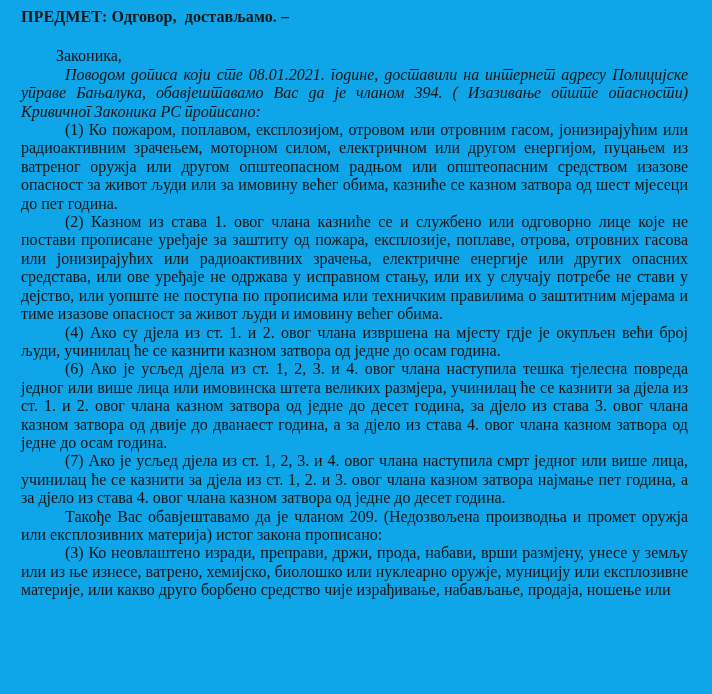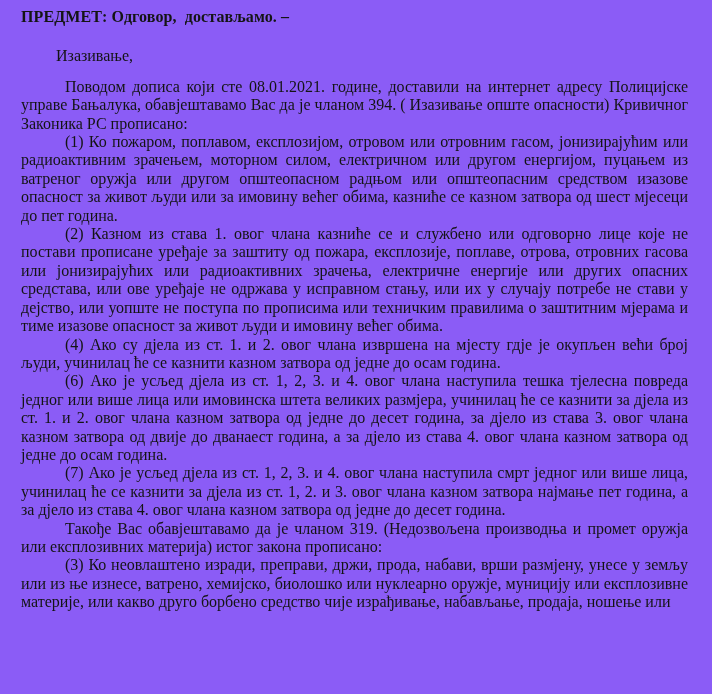--- a/index.html
+++ b/index.html
@@ -11,21 +11,21 @@
   body {
     width: 712px;
     height: 694px;
     overflow: hidden;
   }
   .page {
     box-sizing: border-box;
     width: 712px;
     height: 694px;
     padding: 8px 24px 0 21px;
-    background: #8b5cf6;
+    background: #0ea5e9;
     color: #141414;
     font-family: "Liberation Serif", "DejaVu Serif", serif;
     font-size: 16px;
     line-height: 18.4px;
   }
   .subject {
     margin: 0;
     font-weight: 700;
     white-space: pre-wrap;
     letter-spacing: 0.1px;
@@ -33,41 +33,41 @@
   .salutation {
     margin: 21px 0 0 0;
     text-indent: 35px;
   }
   .para {
     margin: 0;
     text-align: justify;
     text-indent: 44px;
   }
   .para.first {
-    margin-top: 12px;
+    font-style: italic;
   }
 </style>
 </head>
 <body>
 
 <div class="page">
   <p class="subject">ПРЕДМЕТ: Одговор,  достављамо. –</p>
 
-  <p class="salutation">Изазивање,</p>
+  <p class="salutation">Законика,</p>
 
   <p class="para first">Поводом дописа који сте 08.01.2021. године, доставили на интернет адресу Полицијске управе Бањалука, обавјештавамо Вас да је чланом 394. ( Изазивање опште опасности) Кривичног Законика РС прописано:</p>
 
   <p class="para">(1) Ко пожаром, поплавом, експлозијом, отровом или отровним гасом, јонизирајућим или радиоактивним зрачењем, моторном силом, електричном или другом енергијом, пуцањем из ватреног оружја или другом општеопасном радњом или општеопасним средством изазове опасност за живот људи или за имовину већег обима, казниће се казном затвора од шест мјесеци до пет година.</p>
 
   <p class="para">(2) Казном из става 1. овог члана казниће се и службено или одговорно лице које не постави прописане уређаје за заштиту од пожара, експлозије, поплаве, отрова, отровних гасова или јонизирајућих или радиоактивних зрачења, електричне енергије или других опасних средстава, или ове уређаје не одржава у исправном стању, или их у случају потребе не стави у дејство, или уопште не поступа по прописима или техничким правилима о заштитним мјерама и тиме изазове опасност за живот људи и имовину већег обима.</p>
 
   <p class="para">(4) Ако су дјела из ст. 1. и 2. овог члана извршена на мјесту гдје је окупљен већи број људи, учинилац ће се казнити казном затвора од једне до осам година.</p>
 
 
 
   <p class="para">(6) Ако је усљед дјела из ст. 1, 2, 3. и 4. овог члана наступила тешка тјелесна повреда једног или више лица или имовинска штета великих размјера, учинилац ће се казнити за дјела из ст. 1. и 2. овог члана казном затвора од једне до десет година, за дјело из става 3. овог члана казном затвора од двије до дванаест година, а за дјело из става 4. овог члана казном затвора од једне до осам година.</p>
 
   <p class="para">(7) Ако је усљед дјела из ст. 1, 2, 3. и 4. овог члана наступила смрт једног или више лица, учинилац ће се казнити за дјела из ст. 1, 2. и 3. овог члана казном затвора најмање пет година, а за дјело из става 4. овог члана казном затвора од једне до десет година.</p>
 
-  <p class="para">Такође Вас обавјештавамо да је чланом 319. (Недозвољена производња и промет оружја или експлозивних материја) истог закона прописано:</p>
+  <p class="para">Такође Вас обавјештавамо да је чланом 209. (Недозвољена производња и промет оружја или експлозивних материја) истог закона прописано:</p>
 
   <p class="para">(3) Ко неовлаштено изради, преправи, држи, прода, набави, врши размјену, унесе у земљу или из ње изнесе, ватрено, хемијско, биолошко или нуклеарно оружје, муницију или експлозивне материје, или какво друго борбено средство чије израђивање, набављање, продаја, ношење или</p>
 </div>
 
 </body></html>

